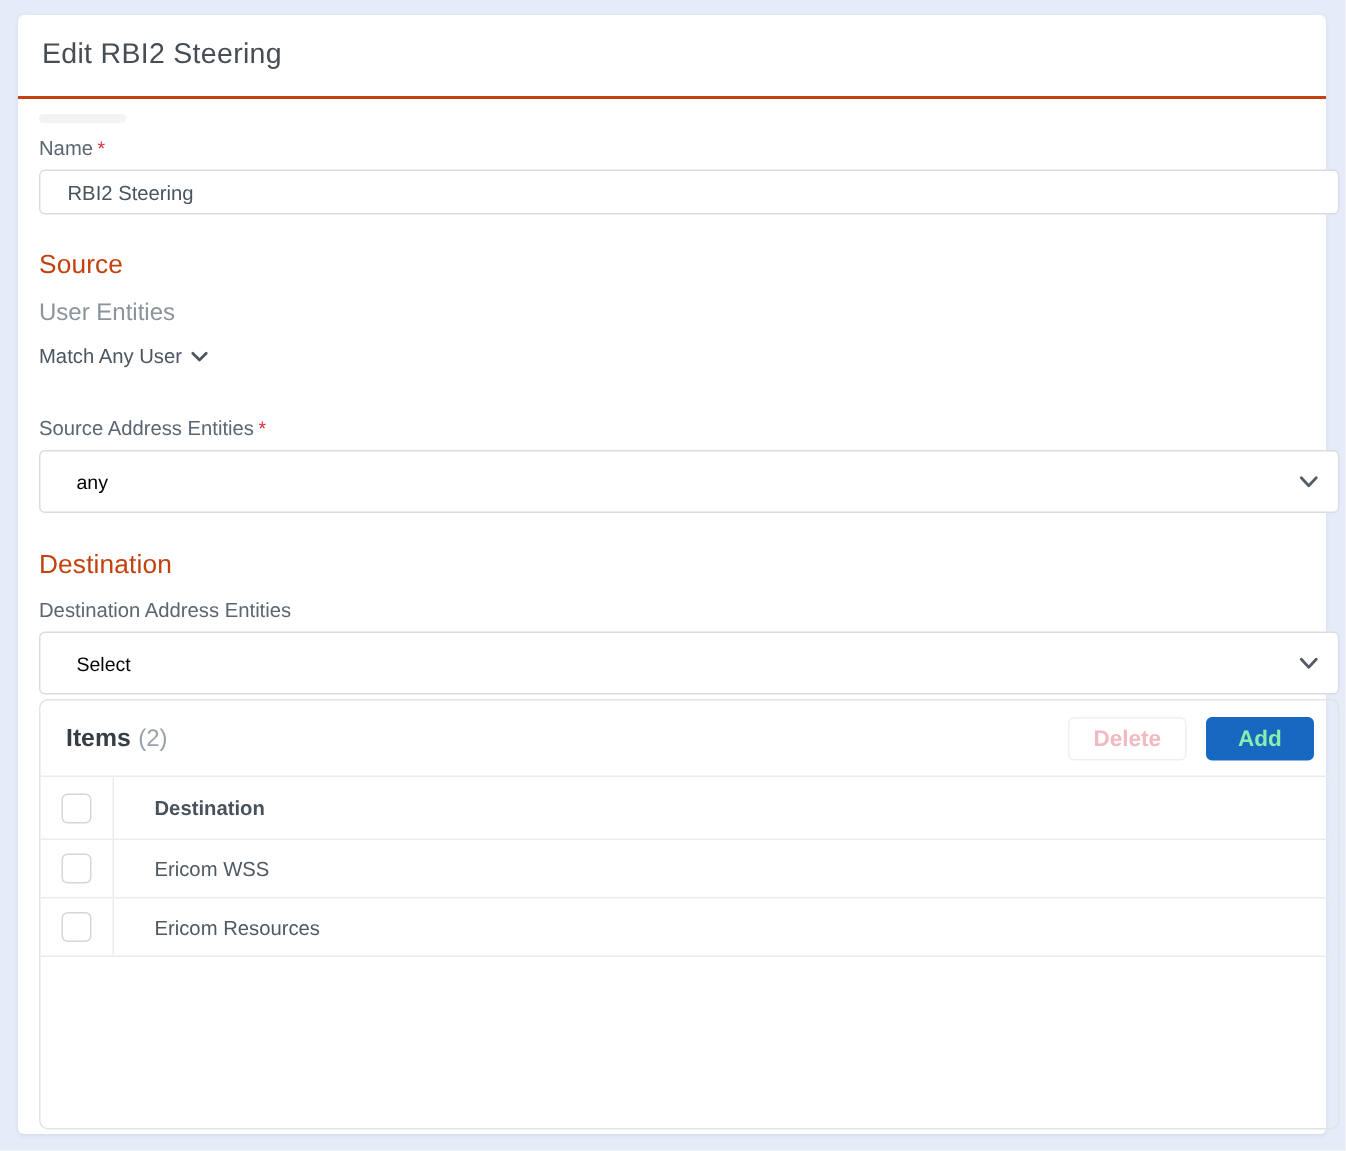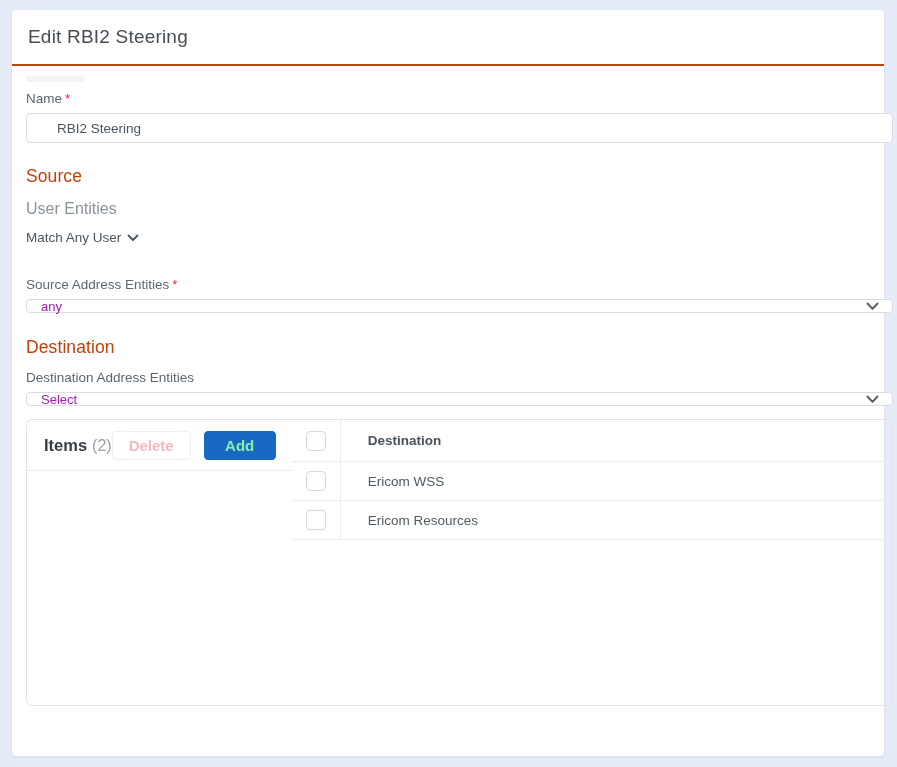--- a/index.html
+++ b/index.html
@@ -41,21 +41,21 @@
     font-size:13.5px;
     color:#5b6670;
     margin-bottom:7px;
   }
   .required { color:#dd2c3a; margin-left:3px; font-size:13px; }
 
   .text-input {
     width:867px; height:30px;
     border:1px solid #dcdce0;
     border-radius:4px;
-    padding:0 30px;
+    padding:0 18px;
     font-size:13.5px;
     color:#4a545e;
     font-family:"Liberation Sans", sans-serif;
     outline:none;
     background:#fff;
   }
 
   .section-heading {
     font-size:17.5px;
     font-weight:400;
@@ -70,40 +70,40 @@
     display:inline-flex;
     align-items:center;
     gap:6px;
     font-size:13.5px;
     color:#4b5560;
     cursor:pointer;
   }
   .chev { display:inline-block; }
 
   .select-box {
-    width:867px; height:14px;
+    width:867px; height:42px;
     border:1px solid #dcdce0;
     border-radius:4px;
     display:flex;
     align-items:center;
     justify-content:space-between;
-    padding:0 13px 0 14px;
+    padding:0 13px 0 24px;
     font-size:13px;
-    color:#a21caf;
+    color:#000000;
     cursor:pointer;
     background:#fff;
   }
 
   .items-panel {
-    margin-top:13px;
+    margin-top:3px;
     width:867px; height:287px;
     border:1px solid #e3e3e7;
     border-radius:6px;
     display:flex;
-    flex-direction:row;
+    flex-direction:column;
     overflow:hidden;
   }
   .items-header {
     height:51px;
     flex:0 0 51px;
     display:flex;
     align-items:center;
     justify-content:space-between;
     padding:0 16px 0 17px;
     border-bottom:1px solid #ececef;

